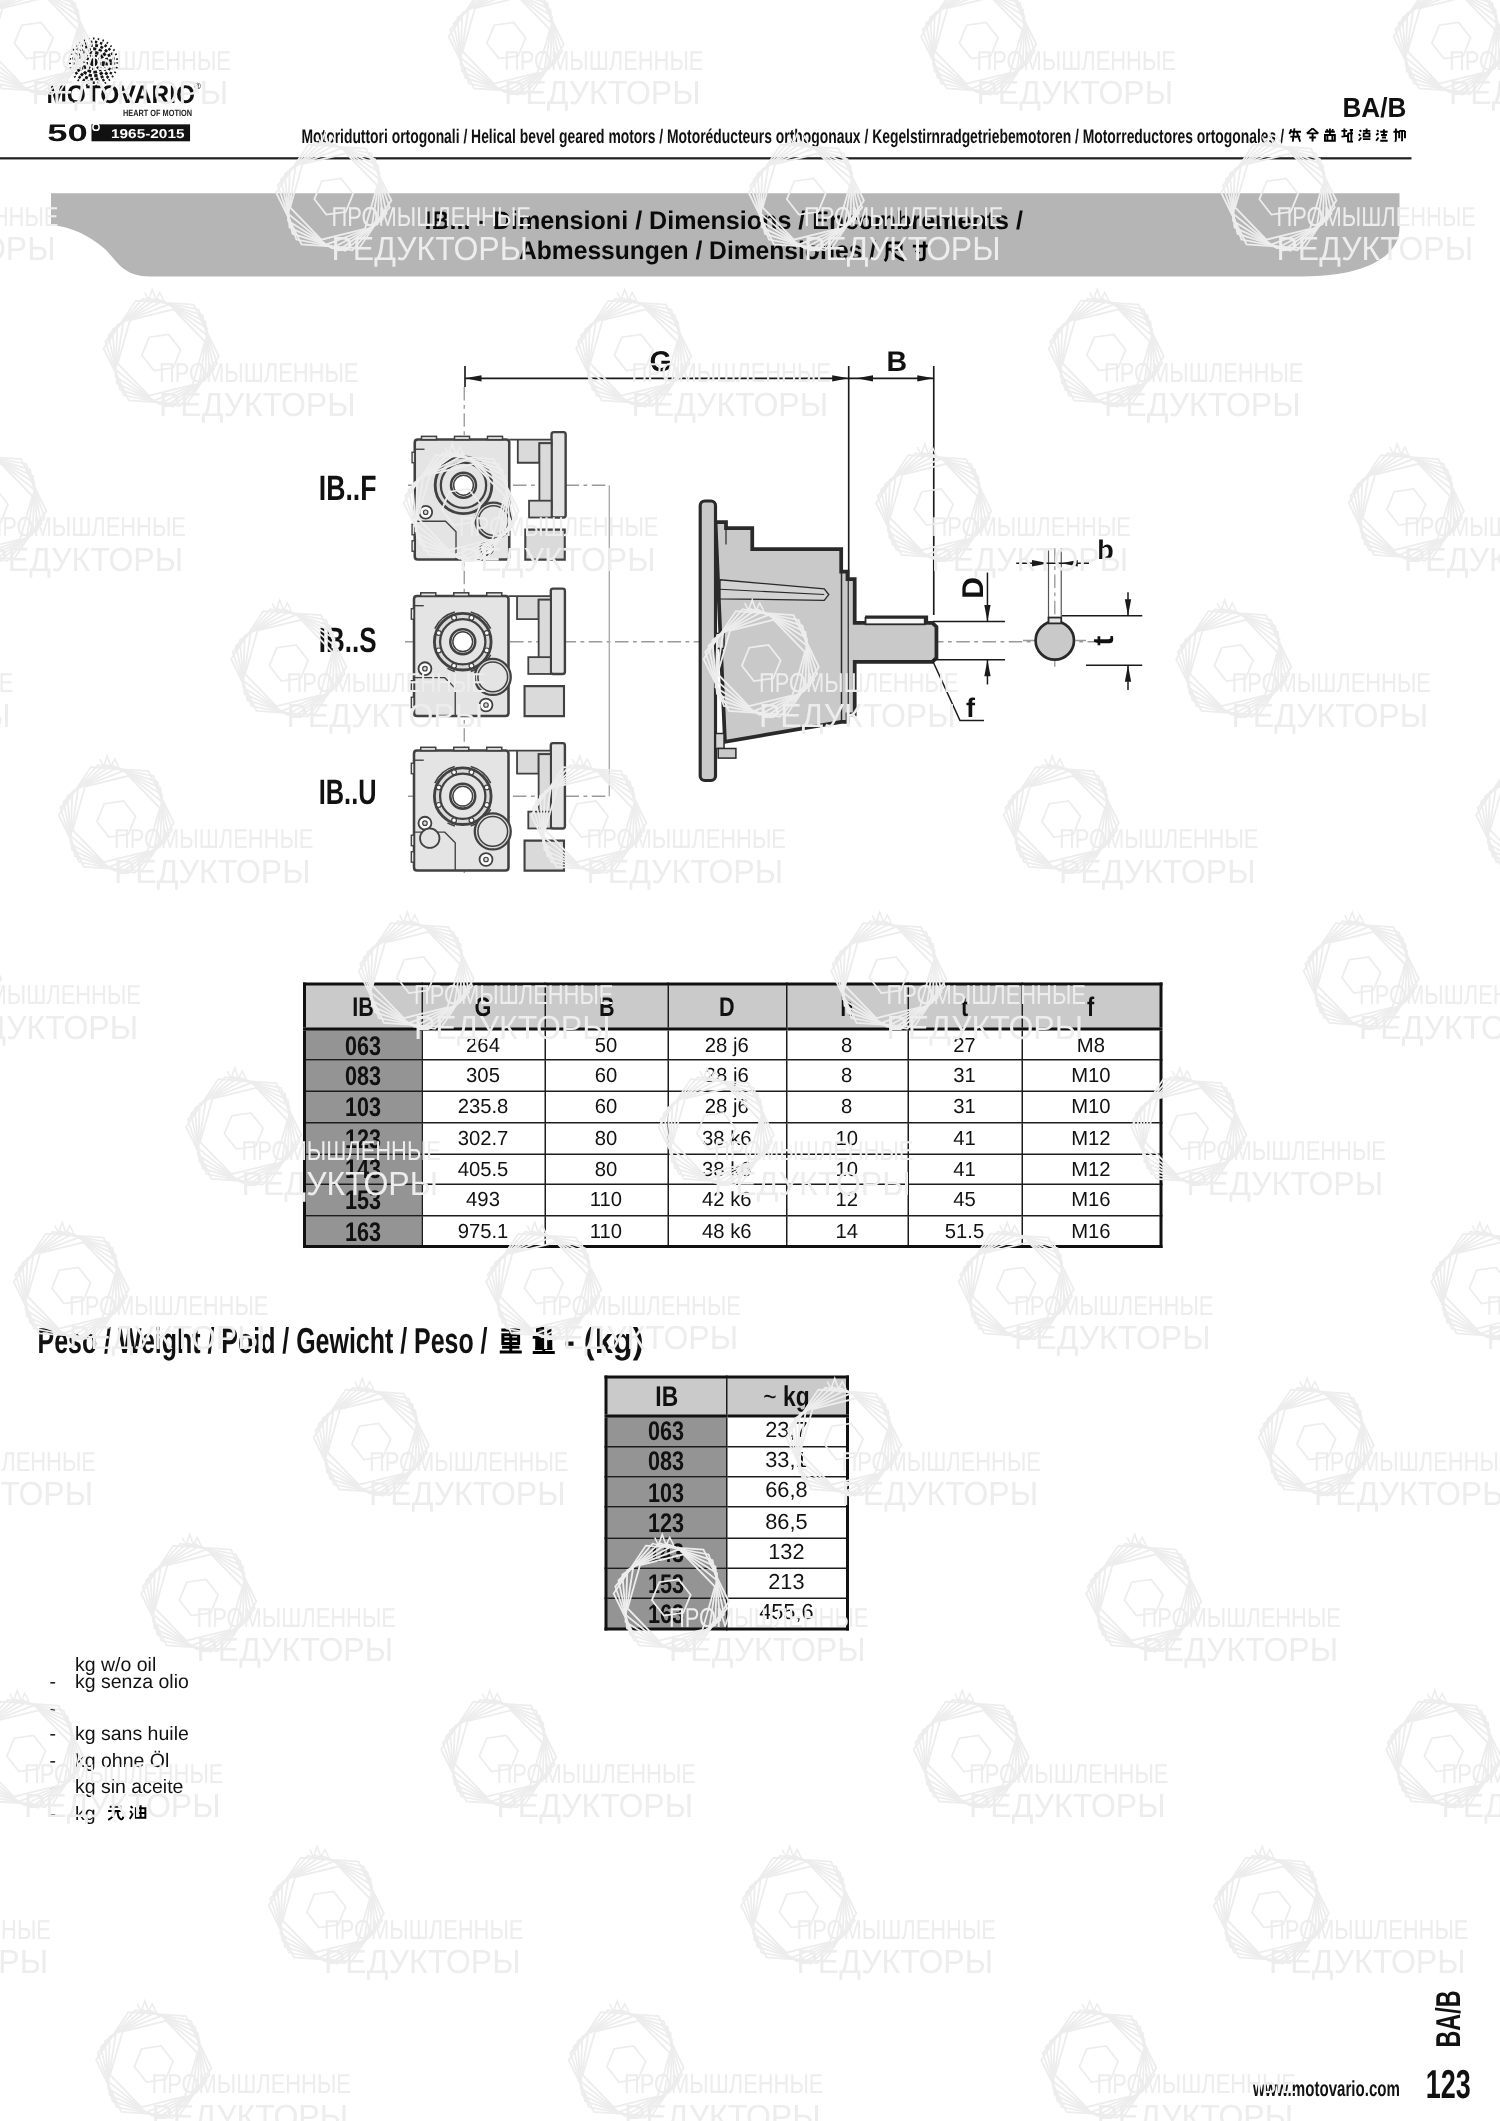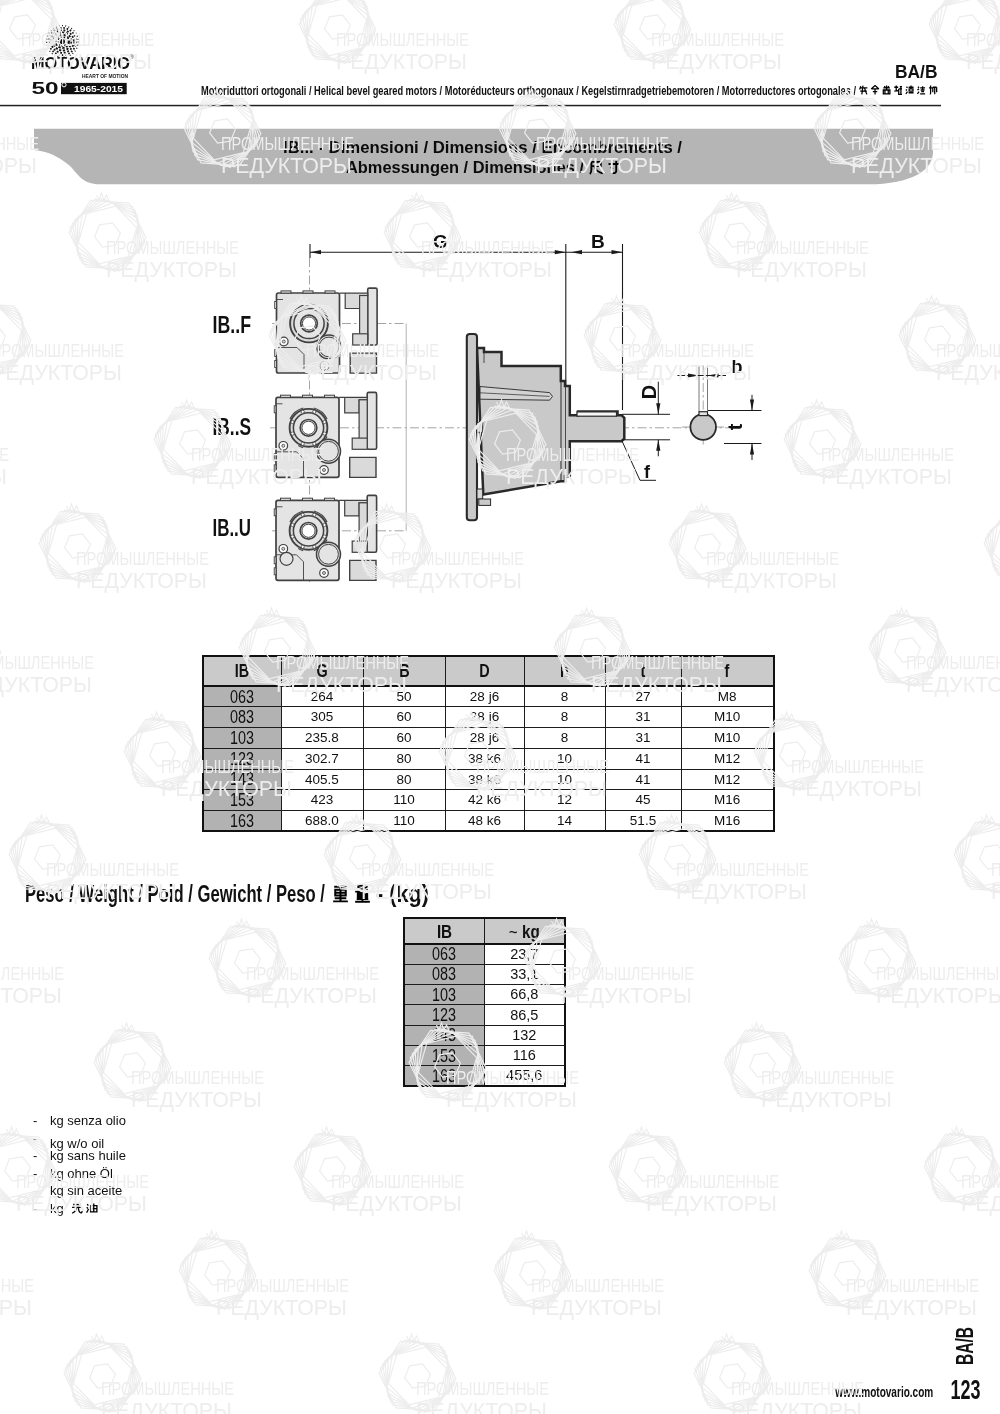--- a/index.html
+++ b/index.html
@@ -10,21 +10,21 @@
 .t2 { border:2px solid #111; }
 .t1 tr { height:20.75px; }
 .t1 tr.hd { height:30px; }
 .t2 tr { height:20.3px; }
 .t2 tr.hd { height:26px; }
 .t1 td { font-size:13.5px; }
 .t2 td { font-size:14.5px; }
 .hd td { background:#c8cacc; font-weight:bold; font-size:18px !important; border-bottom:2px solid #111 !important; }
 .hd td span, td.ib span { display:inline-block; transform:scaleX(0.8); transform-origin:center; }
 .t2 .hd td { font-size:19px !important; }
-td.ib { background:#eab308; font-weight:normal; font-size:18px !important; }
+td.ib { background:#14b8a6; font-weight:bold; font-size:18px !important; }
 .note { position:absolute; font-size:13px; color:#111; }
 </style></head><body>
 
 <svg class="abs" style="left:0;top:0" width="1000" height="120" viewBox="0 0 1000 120">
   <defs></defs>
 
   <g transform="translate(62.4,41.5)" fill="none" stroke="#151515">
     <circle r="15.8" stroke-width="1.3" stroke-dasharray="1 2.2"></circle>
     <circle r="13.6" stroke-width="1.7" stroke-dasharray="1.6 1.8"></circle>
     <circle r="11.3" stroke-width="1.8" stroke-dasharray="1.9 1.7"></circle>
@@ -297,30 +297,30 @@
         <td class="ib"><span>143</span></td>
         <td>405.5</td>
         <td>80</td>
         <td>38 k6</td>
         <td>10</td>
         <td>41</td>
         <td>M12</td>
       </tr>
 <tr>
         <td class="ib"><span>153</span></td>
-        <td>423</td>
+        <td>493</td>
         <td>110</td>
         <td>42 k6</td>
         <td>12</td>
         <td>45</td>
         <td>M16</td>
       </tr>
 <tr>
         <td class="ib"><span>163</span></td>
-        <td>688.0</td>
+        <td>975.1</td>
         <td>110</td>
         <td>48 k6</td>
         <td>14</td>
         <td>51.5</td>
         <td>M16</td>
       </tr>
 </tbody>
   </table>
 <table class="t2" style="left:403px;top:917px;width:161px">
 <colgroup>
@@ -347,21 +347,21 @@
 <tr>
         <td class="ib"><span>123</span></td>
         <td>86,5</td>
       </tr>
 <tr>
         <td class="ib"><span>143</span></td>
         <td>132</td>
       </tr>
 <tr>
         <td class="ib"><span>153</span></td>
-        <td>116</td>
+        <td>213</td>
       </tr>
 <tr>
         <td class="ib"><span>163</span></td>
         <td>455,6</td>
       </tr>
 </tbody>
   </table>
 
 <svg class="abs" style="left:0;top:870" width="700" height="45" viewBox="0 0 700 45">
   <text x="25" y="32" textLength="300" lengthAdjust="spacingAndGlyphs" font-size="24" font-weight="bold" fill="#111">Peso / Weight / Poid / Gewicht / Peso / </text>
@@ -370,21 +370,21 @@
     </g>
   <g transform="translate(352,13) scale(1.05)">
       <use href="#g_liang"></use>
     </g>
   <text x="376" y="32" textLength="53" lengthAdjust="spacingAndGlyphs" font-size="24" font-weight="bold" fill="#111"> - (kg)</text>
 </svg>
 
 <div class="note" style="left:33px;top:1113px">-</div>
 <div class="note" style="left:50px;top:1113px">kg senza olio</div>
 <div class="note" style="left:33px;top:1130.6px">-</div>
-<div class="note" style="left:50px;top:1136px">kg w/o oil</div>
+<div class="note" style="left:50px;top:1102px">kg w/o oil</div>
 <div class="note" style="left:33px;top:1148.2px">-</div>
 <div class="note" style="left:50px;top:1148.2px">kg sans huile</div>
 <div class="note" style="left:33px;top:1165.8px">-</div>
 <div class="note" style="left:50px;top:1165.8px">kg ohne Öl</div>
 <div class="note" style="left:33px;top:1183.4px">-</div>
 <div class="note" style="left:50px;top:1183.4px">kg sin aceite</div>
 <div class="note" style="left:33px;top:1201px">-</div>
 <div class="note" style="left:50px;top:1201px">kg</div>
 <svg class="abs" style="left:70px;top:1201px" width="40" height="16" viewBox="0 0 40 16">
   <g transform="scale(0.7)">

